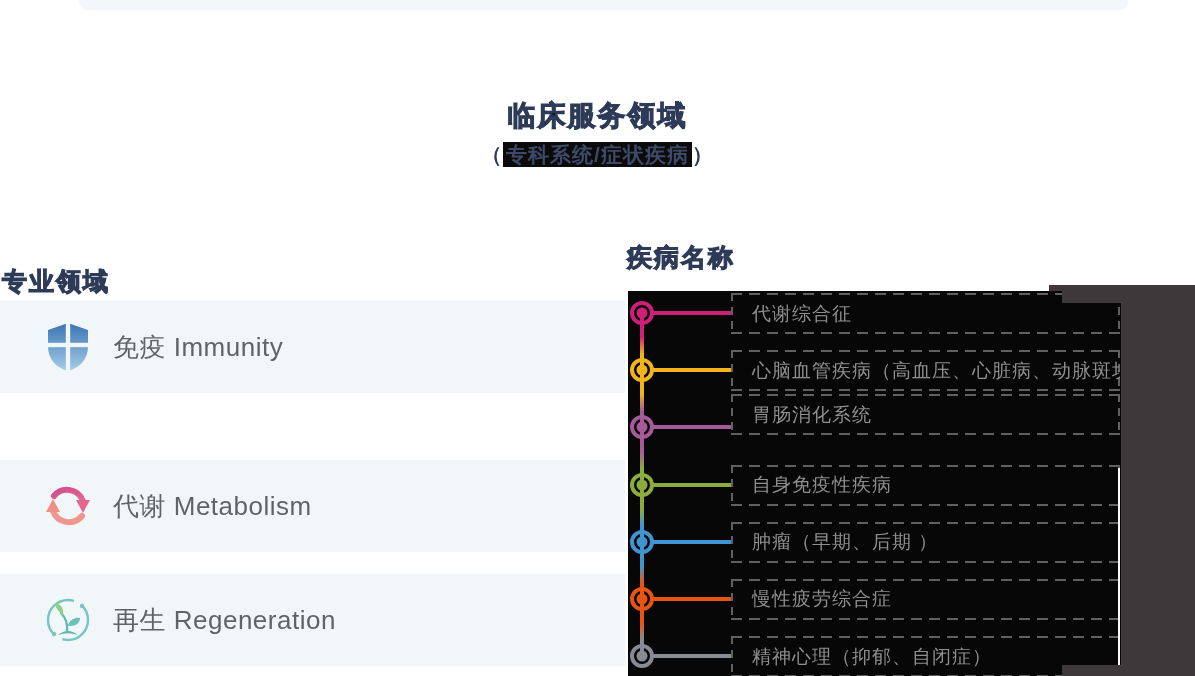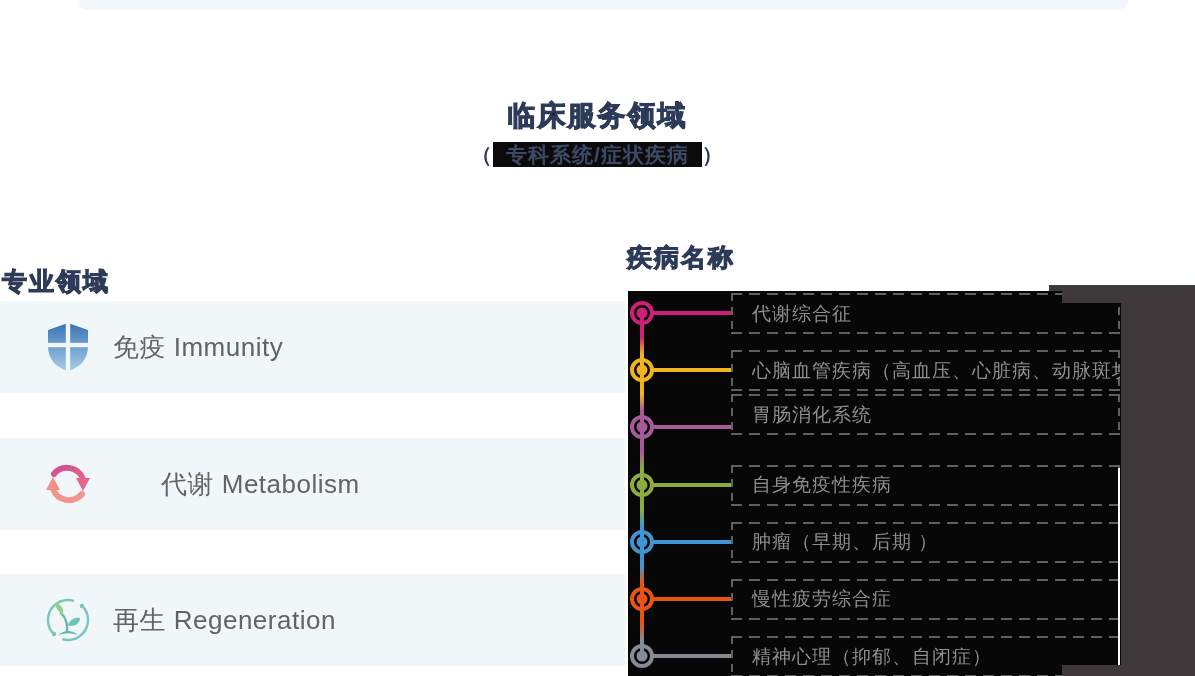--- a/index.html
+++ b/index.html
@@ -17,35 +17,35 @@
   .page-title{
     position:absolute;left:0;top:97px;width:1195px;text-align:center;
     font-size:28px;font-weight:900;color:#0f172a;letter-spacing:2px;
     -webkit-text-stroke:1.1px #2d3b58;
   }
   .page-subtitle{
     position:absolute;left:0;top:141px;width:1195px;text-align:center;
     font-size:21px;font-weight:600;color:#2d3b58;letter-spacing:1px;
   }
   .page-subtitle .hl{
-    background:#0b0b0b;color:#3c4a68;padding:1px 13px;
+    background:#0b0b0b;color:#3c4a68;padding:1px 3px;
   }
   .section-heading{
     position:absolute;font-size:25px;font-weight:900;color:#2d3b58;
     letter-spacing:2px;-webkit-text-stroke:1.1px #2d3b58;
   }
   #heading-left{left:2px;top:241px;margin-top:24px;}
   #heading-right{left:627px;top:241px;}
   
   .feature-card{
     position:absolute;left:0;width:625px;height:92px;background:#f1f6f9;
     display:flex;align-items:center;padding-left:42px;box-sizing:border-box;
   }
   #card-immunity{top:301px;}
-  #card-metabolism{top:438px;gap:48px;}
+  #card-metabolism{top:460px;}
   #card-regeneration{top:574px;}
   .card-icon{width:52px;height:52px;flex:0 0 52px;display:flex;align-items:center;justify-content:center;}
   .card-label{margin-left:19px;font-size:26px;color:#5f6468;letter-spacing:0.5px;white-space:nowrap;}
   
   .black-rect{position:absolute;background:#070707;z-index:1;}
   #black-main{left:628px;top:303px;width:493px;height:362px;}
   #black-left{left:628px;top:291px;width:434px;height:385px;}
   .gray-rect{position:absolute;background:#3f383a;z-index:4;}
   #gray-right{left:1121px;top:285px;width:74px;height:391px;}
   #gray-top{left:1049px;top:285px;width:72px;height:6px;}

